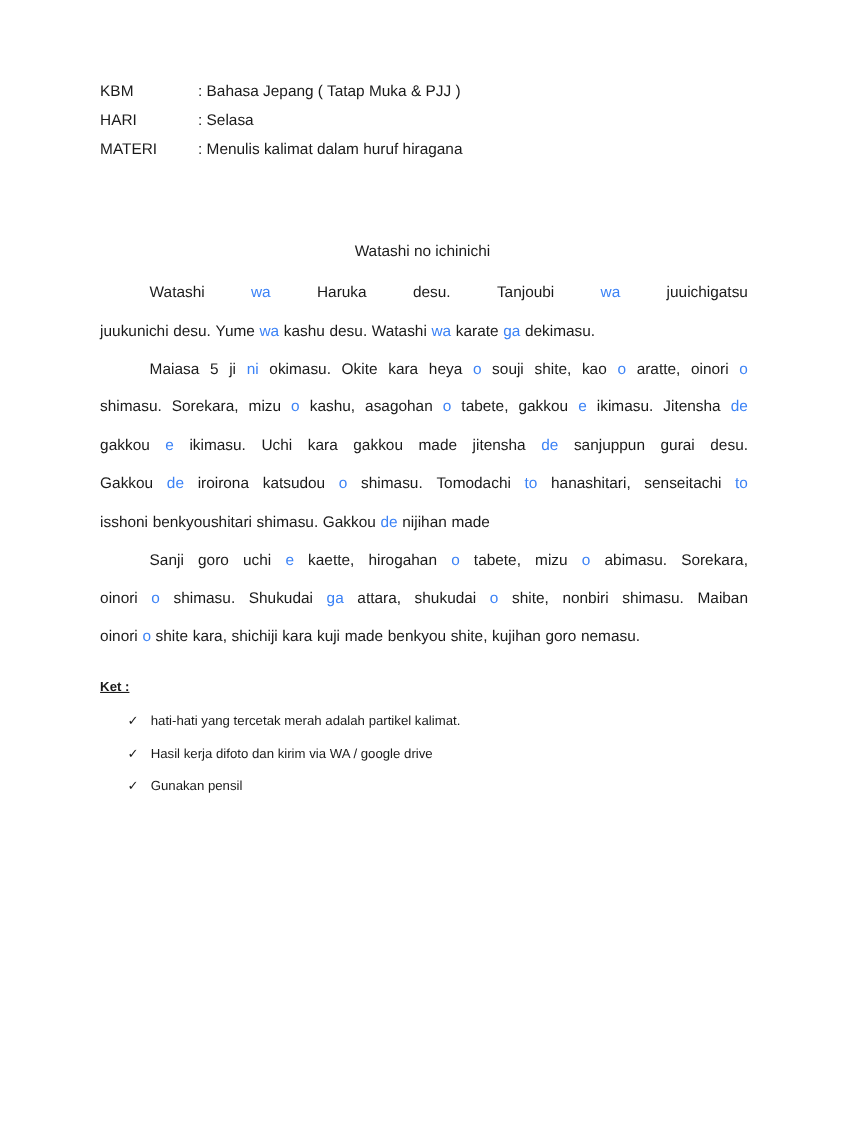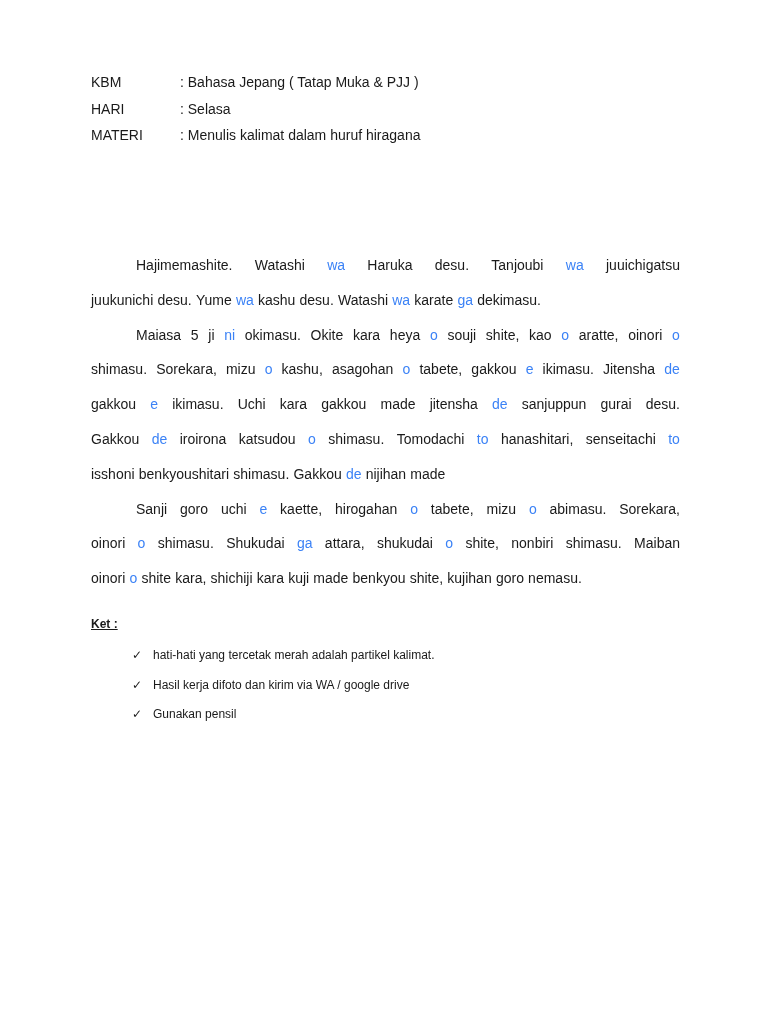--- a/index.html
+++ b/index.html
@@ -17,46 +17,46 @@
     position: absolute; left: 0; width: 768px; top: 220px;
     text-align: center; font-size: 14px;
   }
   .body { position: absolute; left: 91px; width: 589px; top: 255px; font-size: 14px; }
   .line { height: 34.8px; line-height: 20px; white-space: nowrap; display: flex; justify-content: space-between; }
   .line.last { justify-content: flex-start; gap: 4.2px; }
   .line.indent { padding-left: 45px; }
   .line span.w { display: inline-block; }
   .red { color: #3b82f6; }
   .ket { position: absolute; left: 91px; top: 617px; font-size: 12px; font-weight: bold; text-decoration: underline; }
-  .notes { position: absolute; left: 132px; top: 646px; font-size: 12px; margin: 0; padding: 0; list-style: none; }
+  .notes { position: absolute; left: 116px; top: 646px; font-size: 12px; margin: 0; padding: 0; list-style: none; }
   .notes li { height: 29.5px; line-height: 18px; white-space: nowrap; }
   .check { display: inline-block; width: 21px; font-size: 12px; }
 </style>
 </head>
 <body>
 
 <div class="page">
 
   <div class="header">
     <div class="hrow">
       <span class="hlabel">KBM</span><span class="hval">: Bahasa Jepang ( Tatap Muka &amp; PJJ )</span>
     </div>
     <div class="hrow">
       <span class="hlabel">HARI</span><span class="hval">: Selasa</span>
     </div>
     <div class="hrow">
       <span class="hlabel">MATERI</span><span class="hval">: Menulis kalimat dalam huruf hiragana</span>
     </div>
   </div>
 
+  <div class="title">Watashi no ichinichi</div>
 
   <div class="body" id="body">
       <div class="para">
         <div class="line indent">
-          <span class="w">Hajimemashite.</span>
           <span class="w">Watashi</span>
           <span class="w red">wa</span>
           <span class="w">Haruka</span>
           <span class="w">desu.</span>
           <span class="w">Tanjoubi</span>
           <span class="w red">wa</span>
           <span class="w">juuichigatsu</span>
         </div>
         <div class="line last">
           <span class="w">juukunichi</span>

